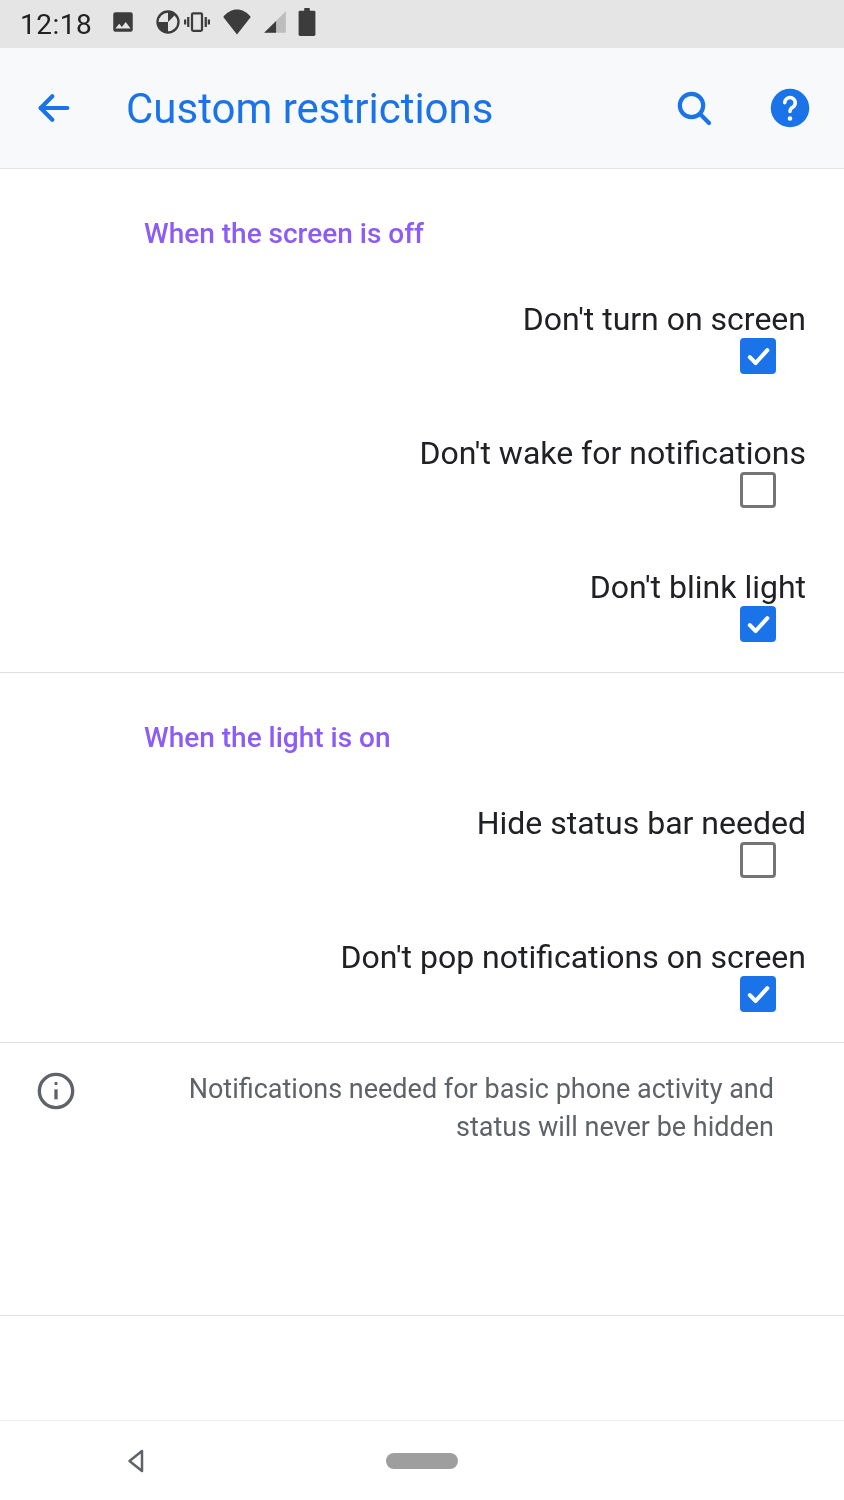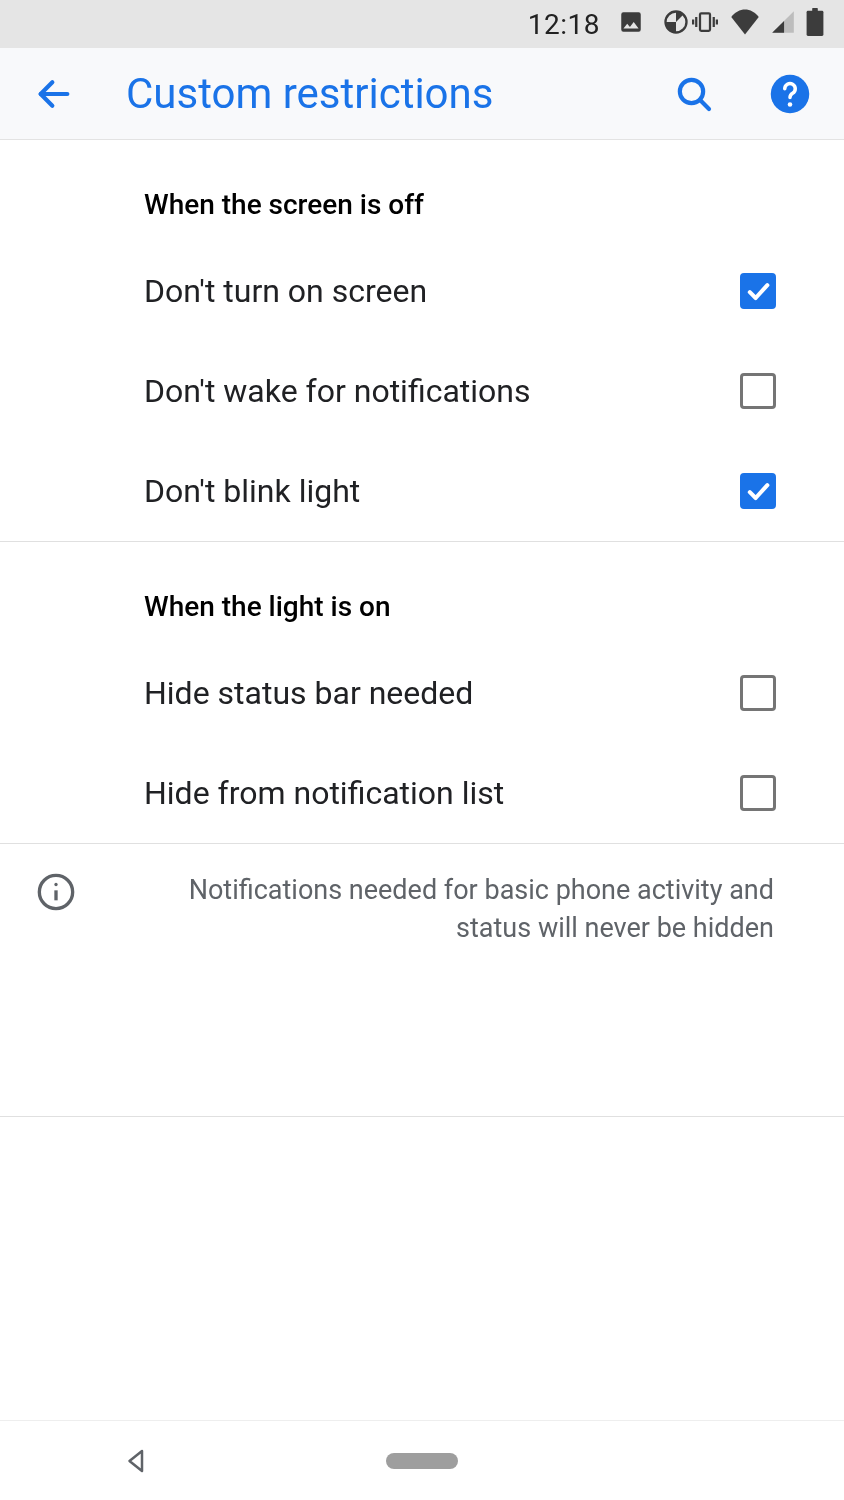--- a/index.html
+++ b/index.html
@@ -1,26 +1,26 @@
 <!DOCTYPE html>
 <html><head>
 <meta charset="utf-8">
 <style>
   * { box-sizing: border-box; margin: 0; padding: 0; }
   html, body { width: 844px; height: 1500px; font-family: Roboto, "Helvetica Neue", Arial, sans-serif; background: #fff; overflow: hidden; }
-  .status-bar { height: 48px; background: #e5e5e5; display: flex; align-items: center; justify-content: flex-end; padding: 0 20px; }
+  .status-bar { height: 48px; background: #e5e5e5; display: flex; align-items: center; justify-content: flex-start; padding: 0 20px; }
   .status-left { display: flex; align-items: center; gap: 18px; }
   .status-time { font-size: 28px; font-weight: 400; color: #222; letter-spacing: 0.5px; }
   .status-right { display: flex; align-items: center; gap: 10px; }
-  .app-bar { height: 92px; background: #f8f9fb; display: flex; align-items: center; padding: 0 30px; border-bottom: 1px solid #e3e3e3; gap: 48px; }
+  .app-bar { height: 121px; background: #f8f9fb; display: flex; align-items: center; padding: 0 30px; border-bottom: 1px solid #e3e3e3; gap: 48px; }
   .app-title { font-size: 42px; font-weight: 400; color: #1a73e8; flex: 1; }
   .icon-btn { width: 48px; height: 48px; display: flex; align-items: center; justify-content: center; cursor: pointer; }
   .content { background: #fff; }
-  .section-header { padding: 48px 40px 20px 144px; font-size: 28px; font-weight: 500; color: #000000; }
-  .list-item { display: flex; align-items: center; padding: 30px 38px 30px 144px; min-height: 100px; }
+  .section-header { padding: 48px 40px 20px 144px; font-size: 28px; font-weight: 500; color: #8b5cf6; }
+  .list-item { display: flex; align-items: flex-end; padding: 30px 38px 30px 144px; min-height: 100px; flex-direction: column; }
   .list-label { flex: 1; font-size: 32px; color: #202124; font-weight: 400; }
   .checkbox { width: 36px; height: 36px; border: 3px solid #757575; border-radius: 4px; display: flex; align-items: center; justify-content: center; cursor: pointer; flex-shrink: 0; margin-right: 30px; }
   .checkbox.checked { background: #1a73e8; border-color: #1a73e8; }
   .divider { height: 1px; background: #e0e0e0; margin: 0; }
   .info-row { display: flex; align-items: flex-start; padding: 28px 40px 28px 36px; gap: 48px; }
   .info-text { font-size: 27px; color: #5f6368; line-height: 1.4; flex: 1; margin-right: 30px; text-align: right; }
   .nav-bar { position: absolute; bottom: 0; left: 0; right: 0; height: 80px; background: #fff; display: flex; align-items: center; justify-content: space-around; border-top: 1px solid #eee; }
   .nav-pill { width: 72px; height: 16px; background: #9e9e9e; border-radius: 8px; }
 </style>
 </head>
@@ -119,22 +119,26 @@
       </span>
   </div>
   <div class="divider"></div>
 
   <div class="section-header">When the light is on</div>
   <div class="list-item">
     <span class="list-label">Hide status bar needed</span>
     <span class="checkbox"></span>
   </div>
   <div class="list-item">
-    <span class="list-label">Hide from notification list</span>
-    <span class="checkbox"></span>
+    <span class="list-label">Don't pop notifications on screen</span>
+    <span class="checkbox checked">
+        <svg width="28" height="28" viewBox="0 0 24 24" fill="none" stroke="#fff" stroke-width="3.5" stroke-linecap="round" stroke-linejoin="round">
+          <polyline points="5 13 10 18 20 7"></polyline>
+        </svg>
+      </span>
   </div>
   <div class="divider"></div>
 
   <div class="info-row">
     <span>
       <svg width="40" height="40" viewBox="0 0 24 24" fill="none" stroke="#5f6368" stroke-width="2">
           <circle cx="12" cy="12" r="10"></circle>
           <line x1="12" y1="11" x2="12" y2="17"></line>
           <circle cx="12" cy="7.5" r="1" fill="#5f6368" stroke="none"></circle>
         </svg>

